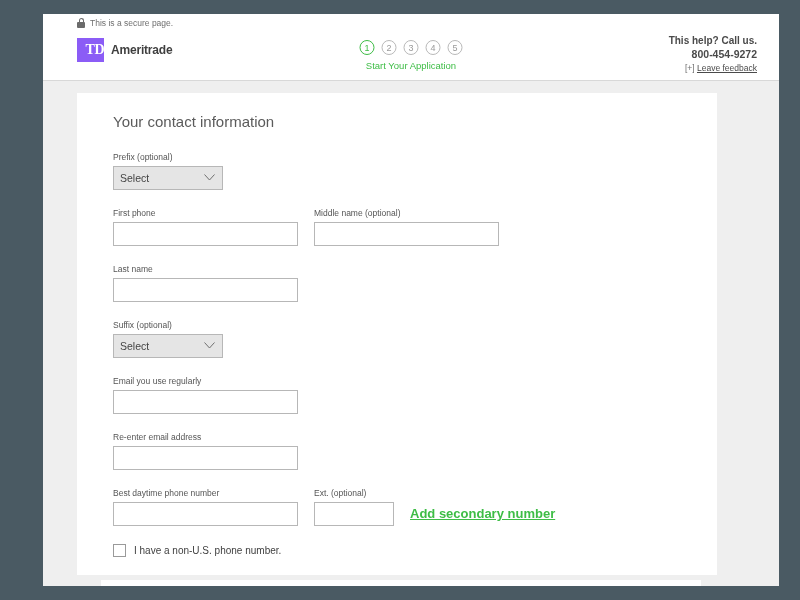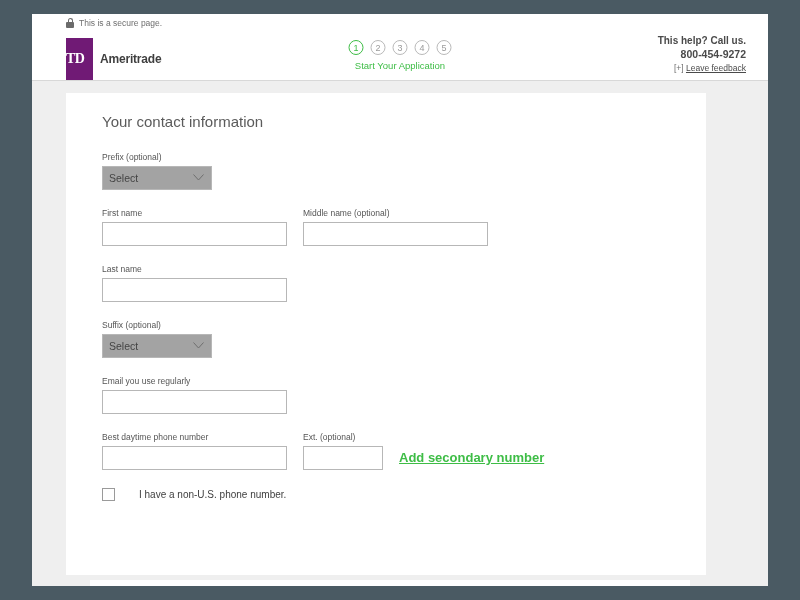--- a/index.html
+++ b/index.html
@@ -8,21 +8,21 @@
   }
   body {
     width: 800px;
     height: 600px;
     background: #4a5a63;
     font-family: "Liberation Sans", sans-serif;
     overflow: hidden;
   }
   .viewport {
     position: absolute;
-    left: 32px;
+    left: 43px;
     top: 14px;
     width: 736px;
     height: 572px;
     background: #ffffff;
     overflow: hidden;
   }
 
   
   .secure-bar {
     height: 18px;
@@ -72,25 +72,25 @@
   }
   .logo {
     position: absolute;
     left: 34px;
     top: 6px;
     display: flex;
     align-items: center;
   }
   .logo-mark {
     width: 27px;
-    height: 42px;
-    background: #701a75;
+    height: 24px;
+    background: #8b5cf6;
     display: flex;
     align-items: center;
-    justify-content: flex-start;
+    justify-content: flex-end;
     position: relative;
   }
   .logo-mark .td {
     color: #ffffff;
     font-size: 14px;
     font-weight: bold;
     letter-spacing: -0.5px;
     font-family: "Liberation Serif", serif;
   }
   .logo-word {
@@ -223,21 +223,21 @@
     position: relative;
     width: 110px;
     height: 24px;
   }
   select.select {
     -webkit-appearance: none;
     appearance: none;
     width: 110px;
     height: 24px;
     border: 1px solid #b7b7b7;
-    background: #a3a3a3;
+    background: #e5e5e5;
     font-family: "Liberation Sans", sans-serif;
     font-size: 10.5px;
     color: #444;
     padding: 0 6px;
     box-sizing: border-box;
     border-radius: 0;
   }
   .chev {
     position: absolute;
     right: 8px;
@@ -254,21 +254,20 @@
     text-decoration: underline;
     align-self: flex-end;
     margin-bottom: 5px;
     font-weight: bold;
   }
 
   .checkbox-row {
     display: flex;
     align-items: center;
     margin-top: 14px;
-    gap: 16px;
   }
   .checkbox {
     width: 13px;
     height: 13px;
     border: 1px solid #9a9a9a;
     background: #fff;
     box-sizing: border-box;
     margin-right: 8px;
   }
   .checkbox-label {
@@ -334,21 +333,21 @@
               <svg width="11" height="7" viewBox="0 0 11 7">
                   <path d="M0.5 0.5 L5.5 6 L10.5 0.5" fill="none" stroke="#6f6f6f" stroke-width="1"></path>
                 </svg>
             </span>
           </div>
         </div>
       </div>
 
       <div class="row">
         <div class="field-col">
-          <div class="field-label">First name</div>
+          <div class="field-label">First phone</div>
           <input class="input" type="text" value="" style="">
         </div>
         <div class="field-col">
           <div class="field-label">Middle name (optional)</div>
           <input class="input" type="text" value="" style="">
         </div>
       </div>
 
       <div class="row">
         <div class="field-col">
@@ -373,20 +372,26 @@
         </div>
       </div>
 
       <div class="row">
         <div class="field-col">
           <div class="field-label">Email you use regularly</div>
           <input class="input" type="text" value="" style="">
         </div>
       </div>
 
+      <div class="row">
+        <div class="field-col">
+          <div class="field-label">Re-enter email address</div>
+          <input class="input" type="text" value="" style="">
+        </div>
+      </div>
 
       <div class="row">
         <div class="field-col">
           <div class="field-label">Best daytime phone number</div>
           <input class="input" type="text" value="" style="">
         </div>
         <div class="field-col">
           <div class="field-label">Ext. (optional)</div>
           <input class="input short" type="text" value="" style="">
         </div>

